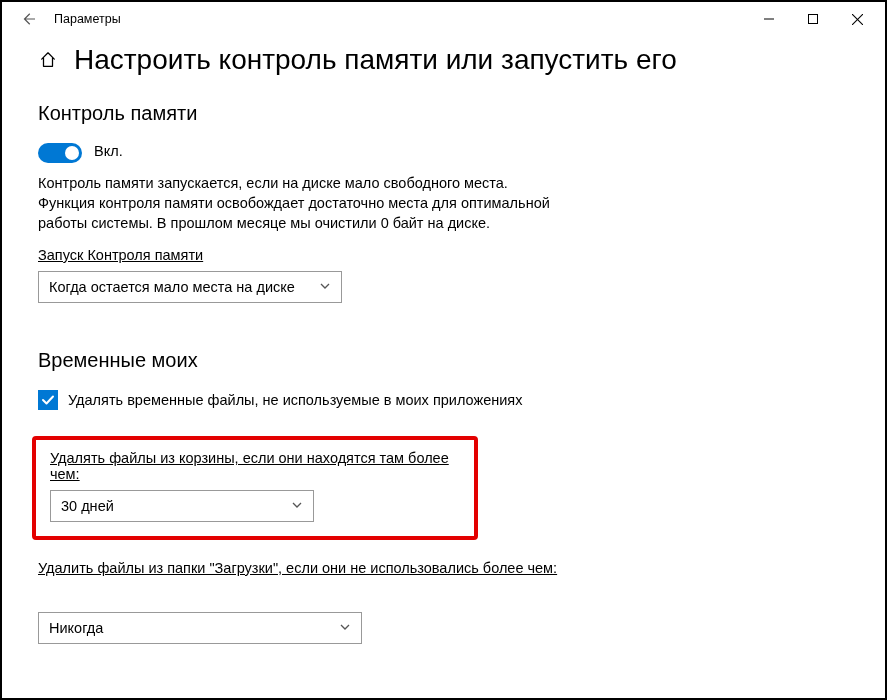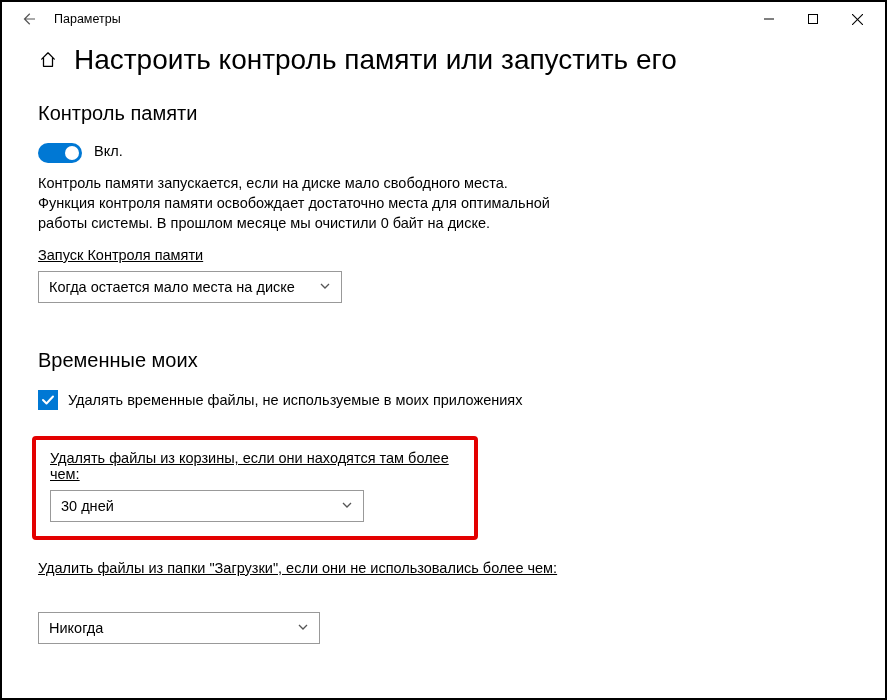--- a/index.html
+++ b/index.html
@@ -126,22 +126,22 @@
   .checkbox svg { width:14px; height:14px; }
   .highlight-box {
     border:4px solid #e30000;
     border-radius:4px;
     padding:10px 14px 14px 14px;
     width:446px;
     margin-bottom:20px;
     margin-left:-6px;
   }
   .highlight-box .field-label { margin-top:0; }
-  .highlight-box .dropdown { width:314px; }
-  .group2 .dropdown { width:282px;margin-top:36px; }
+  .highlight-box .dropdown { width:264px; }
+  .group2 .dropdown { width:324px;margin-top:36px; }
 </style>
 </head>
 <body>
 
 <div class="titlebar">
   <div class="back">
     <svg width="14" height="14" viewBox="0 0 16 16">
         <path d="M10 2 L4 8 L10 14 M4 8 H16" stroke="#555" stroke-width="1.4" fill="none"></path>
       </svg>
   </div>

